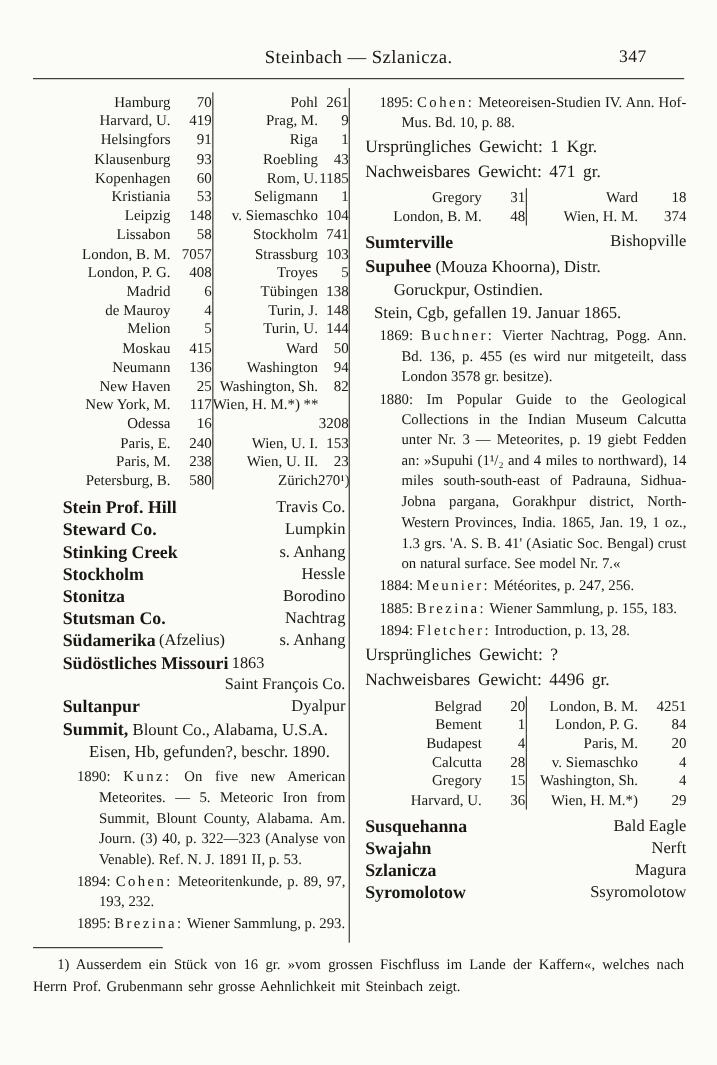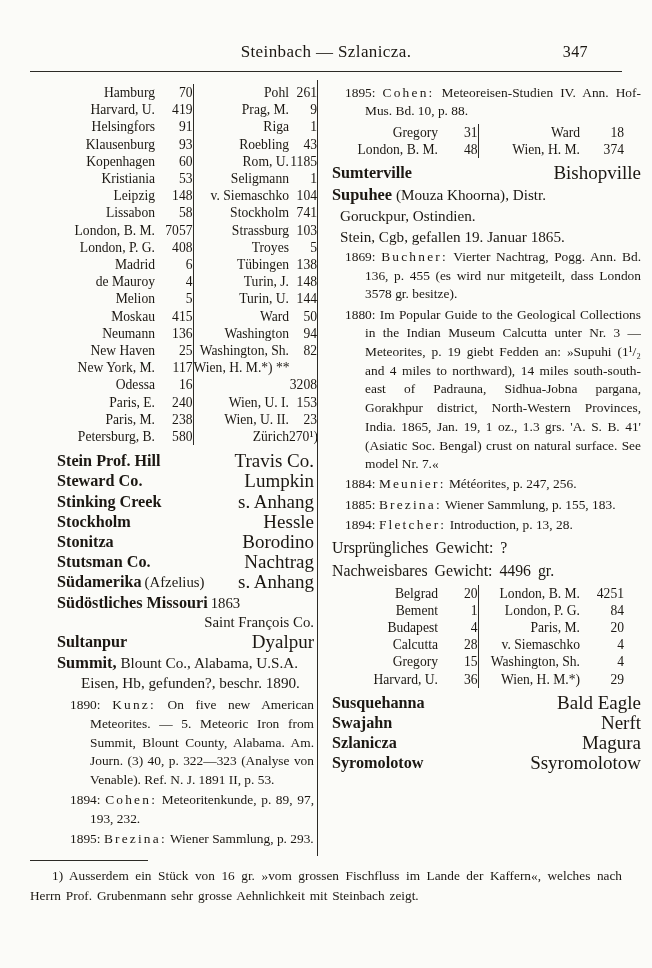--- a/index.html
+++ b/index.html
@@ -12,37 +12,37 @@
   .page-header{position:relative;text-align:center;font-size:17px;letter-spacing:.4px;}
   .page-number{position:absolute;right:34px;top:1px;font-size:16px;}
   .header-rule{border:none;border-top:1.6px solid #2c2a26;margin:9px 0 0 0;}
   .columns{display:flex;margin-top:8px;align-items:stretch;}
   .col-left{width:288px;box-sizing:border-box;border-right:1.2px solid #2c2a26;padding:2px 3px 6px 27px;}
   .col-right{flex:1;box-sizing:border-box;padding:2px 0 6px 14px;}
 
   table.ctable{table-layout:fixed;border-collapse:collapse;font-size:13.6px;line-height:17.2px;}
   table.ctable td{padding:0;vertical-align:baseline;white-space:nowrap;overflow:hidden;}
   .ct-left{width:250px;margin:2px 0 6px 10px;}
-  .ct-right{width:272px;margin:3px 17px 5px 20px;}
+  .ct-right{width:272px;margin:3px 0 5px 20px;}
   td.cn{text-align:right;}
   td.cv{text-align:right;padding-right:6px;}
   td.c2{border-left:1.1px solid #2c2a26;padding-left:8px;}
   td.cv2{text-align:right;padding-right:1px;}
 
   .entry{font-size:16.2px;line-height:20.2px;}
   .entry-l1{display:flex;align-items:flex-start;}
   .en{font-weight:bold;white-space:nowrap;}
   .es{font-weight:normal;font-size:14.8px;white-space:nowrap;padding-left:3px;}
-  .er{margin-left:auto;font-size:19px;white-space:nowrap;}
+  .er{margin-left:auto;font-size:15px;white-space:nowrap;}
   .entry-l2{text-align:right;font-size:14.8px;line-height:19px;}
   .entry-l2:empty{display:none;}
 
   .mhead{font-size:15.2px;line-height:21px;}
   .mhead .hn{font-weight:bold;font-size:16.4px;}
-  .mhead .h2{margin-left:8px;font-family:Liberation Serif, serif;}
+  .mhead .h2{margin-left:26px;font-family:Liberation Serif, serif;}
   .subtitle{font-size:15.2px;line-height:20px;margin:0 0 3px 24px;}
   .find-line{font-size:15.2px;line-height:20px;margin:1px 0 1px 8px;}
 
   .ref{font-size:13.4px;line-height:18.7px;margin:1.5px 0 1.5px 13px;padding-left:20px;text-indent:-20px;text-align:justify;}
   .ra{letter-spacing:2.2px;}
 
   .weight-line{font-size:15.8px;line-height:22px;word-spacing:3px;margin:1px 0;}
   .weights{margin:2px 0;}
 
   .footer{margin-top:4px;}
@@ -335,20 +335,32 @@
     </div>
 
     <div class="col-right">
 
       <div class="ref">
         <span class="ry">1895:</span>
         <span class="ra">Cohen:</span>
         <span class="rt">Meteoreisen-Studien IV. Ann. Hof-Mus. Bd. 10, p. 88.</span>
       </div>
 
+      <div class="weights">
+
+          <div class="weight-line">
+            <span>Ursprüngliches Gewicht:</span>
+            <span>1 Kgr.</span>
+          </div>
+
+          <div class="weight-line">
+            <span>Nachweisbares Gewicht:</span>
+            <span>471 gr.</span>
+          </div>
+        </div>
 
       <table class="ctable ct-right">
         <colgroup>
             <col style="width:86px">
             <col style="width:40px">
             <col style="width:102px">
             <col style="width:44px">
           </colgroup>
         <tbody>
 

